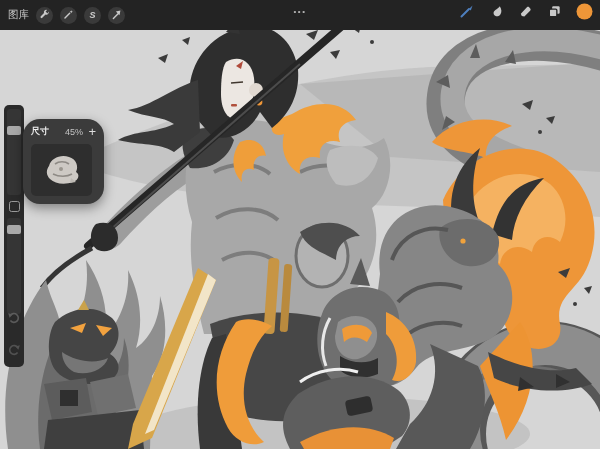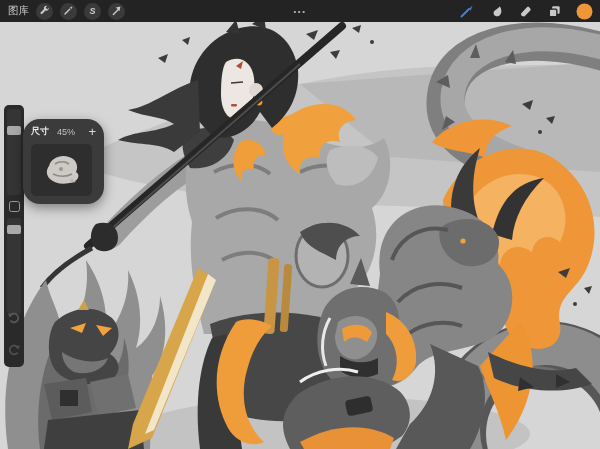--- a/index.html
+++ b/index.html
@@ -3,21 +3,21 @@
 <meta charset="utf-8">
 <style>
   html,body{margin:0;padding:0;}
   body{
     width:600px;height:449px;position:relative;overflow:hidden;
     background:#232323;font-family:"Liberation Sans",sans-serif;
     -webkit-font-smoothing:antialiased;
   }
   
   .toolbar{
-    position:absolute;top:0;left:0;width:600px;height:22px;
+    position:absolute;top:0;left:0;width:600px;height:30px;
     background:#232323;display:flex;align-items:center;z-index:30;
   }
   .gallery-label{color:#c6c6c6;font-size:10.5px;padding-left:8px;white-space:nowrap;}
   .tool-circle{
     width:17px;height:17px;border-radius:50%;background:#3a3a3a;
     display:flex;align-items:center;justify-content:center;flex:0 0 auto;
   }
   .left-group{display:flex;align-items:center;gap:7px;margin-left:7px;}
   .sel-letter{color:#cecece;font-size:9px;font-style:italic;font-weight:bold;line-height:1;}
   .overflow-dots{
@@ -52,21 +52,21 @@
   .undo-btn{top:206px;}
   .redo-btn{top:238px;transform:scaleX(-1);}
   
   .size-popup{
     position:absolute;left:23px;top:119px;width:81px;z-index:25;
     background:#3b3b3b;border-radius:17px;box-shadow:0 4px 12px rgba(0,0,0,.4);
     padding:6px 8px 8px 8px;box-sizing:border-box;
   }
   .size-popup .hdr{display:flex;align-items:center;}
   .size-label{color:#ededed;font-size:9px;font-weight:bold;}
-  .size-value{color:#c4c4c4;font-size:9px;margin-left:8px;}
+  .size-value{color:#c4c4c4;font-size:9px;margin-left:16px;}
   .size-plus{margin-left:auto;color:#dcdcdc;font-size:13px;line-height:9px;font-weight:300;}
   .size-thumb{
     margin-top:6px;width:61px;height:52px;background:#2e2e2e;border-radius:5px;
     display:flex;align-items:center;justify-content:center;overflow:hidden;
   }
 </style>
 </head>
 <body>
 
 <div class="toolbar">

